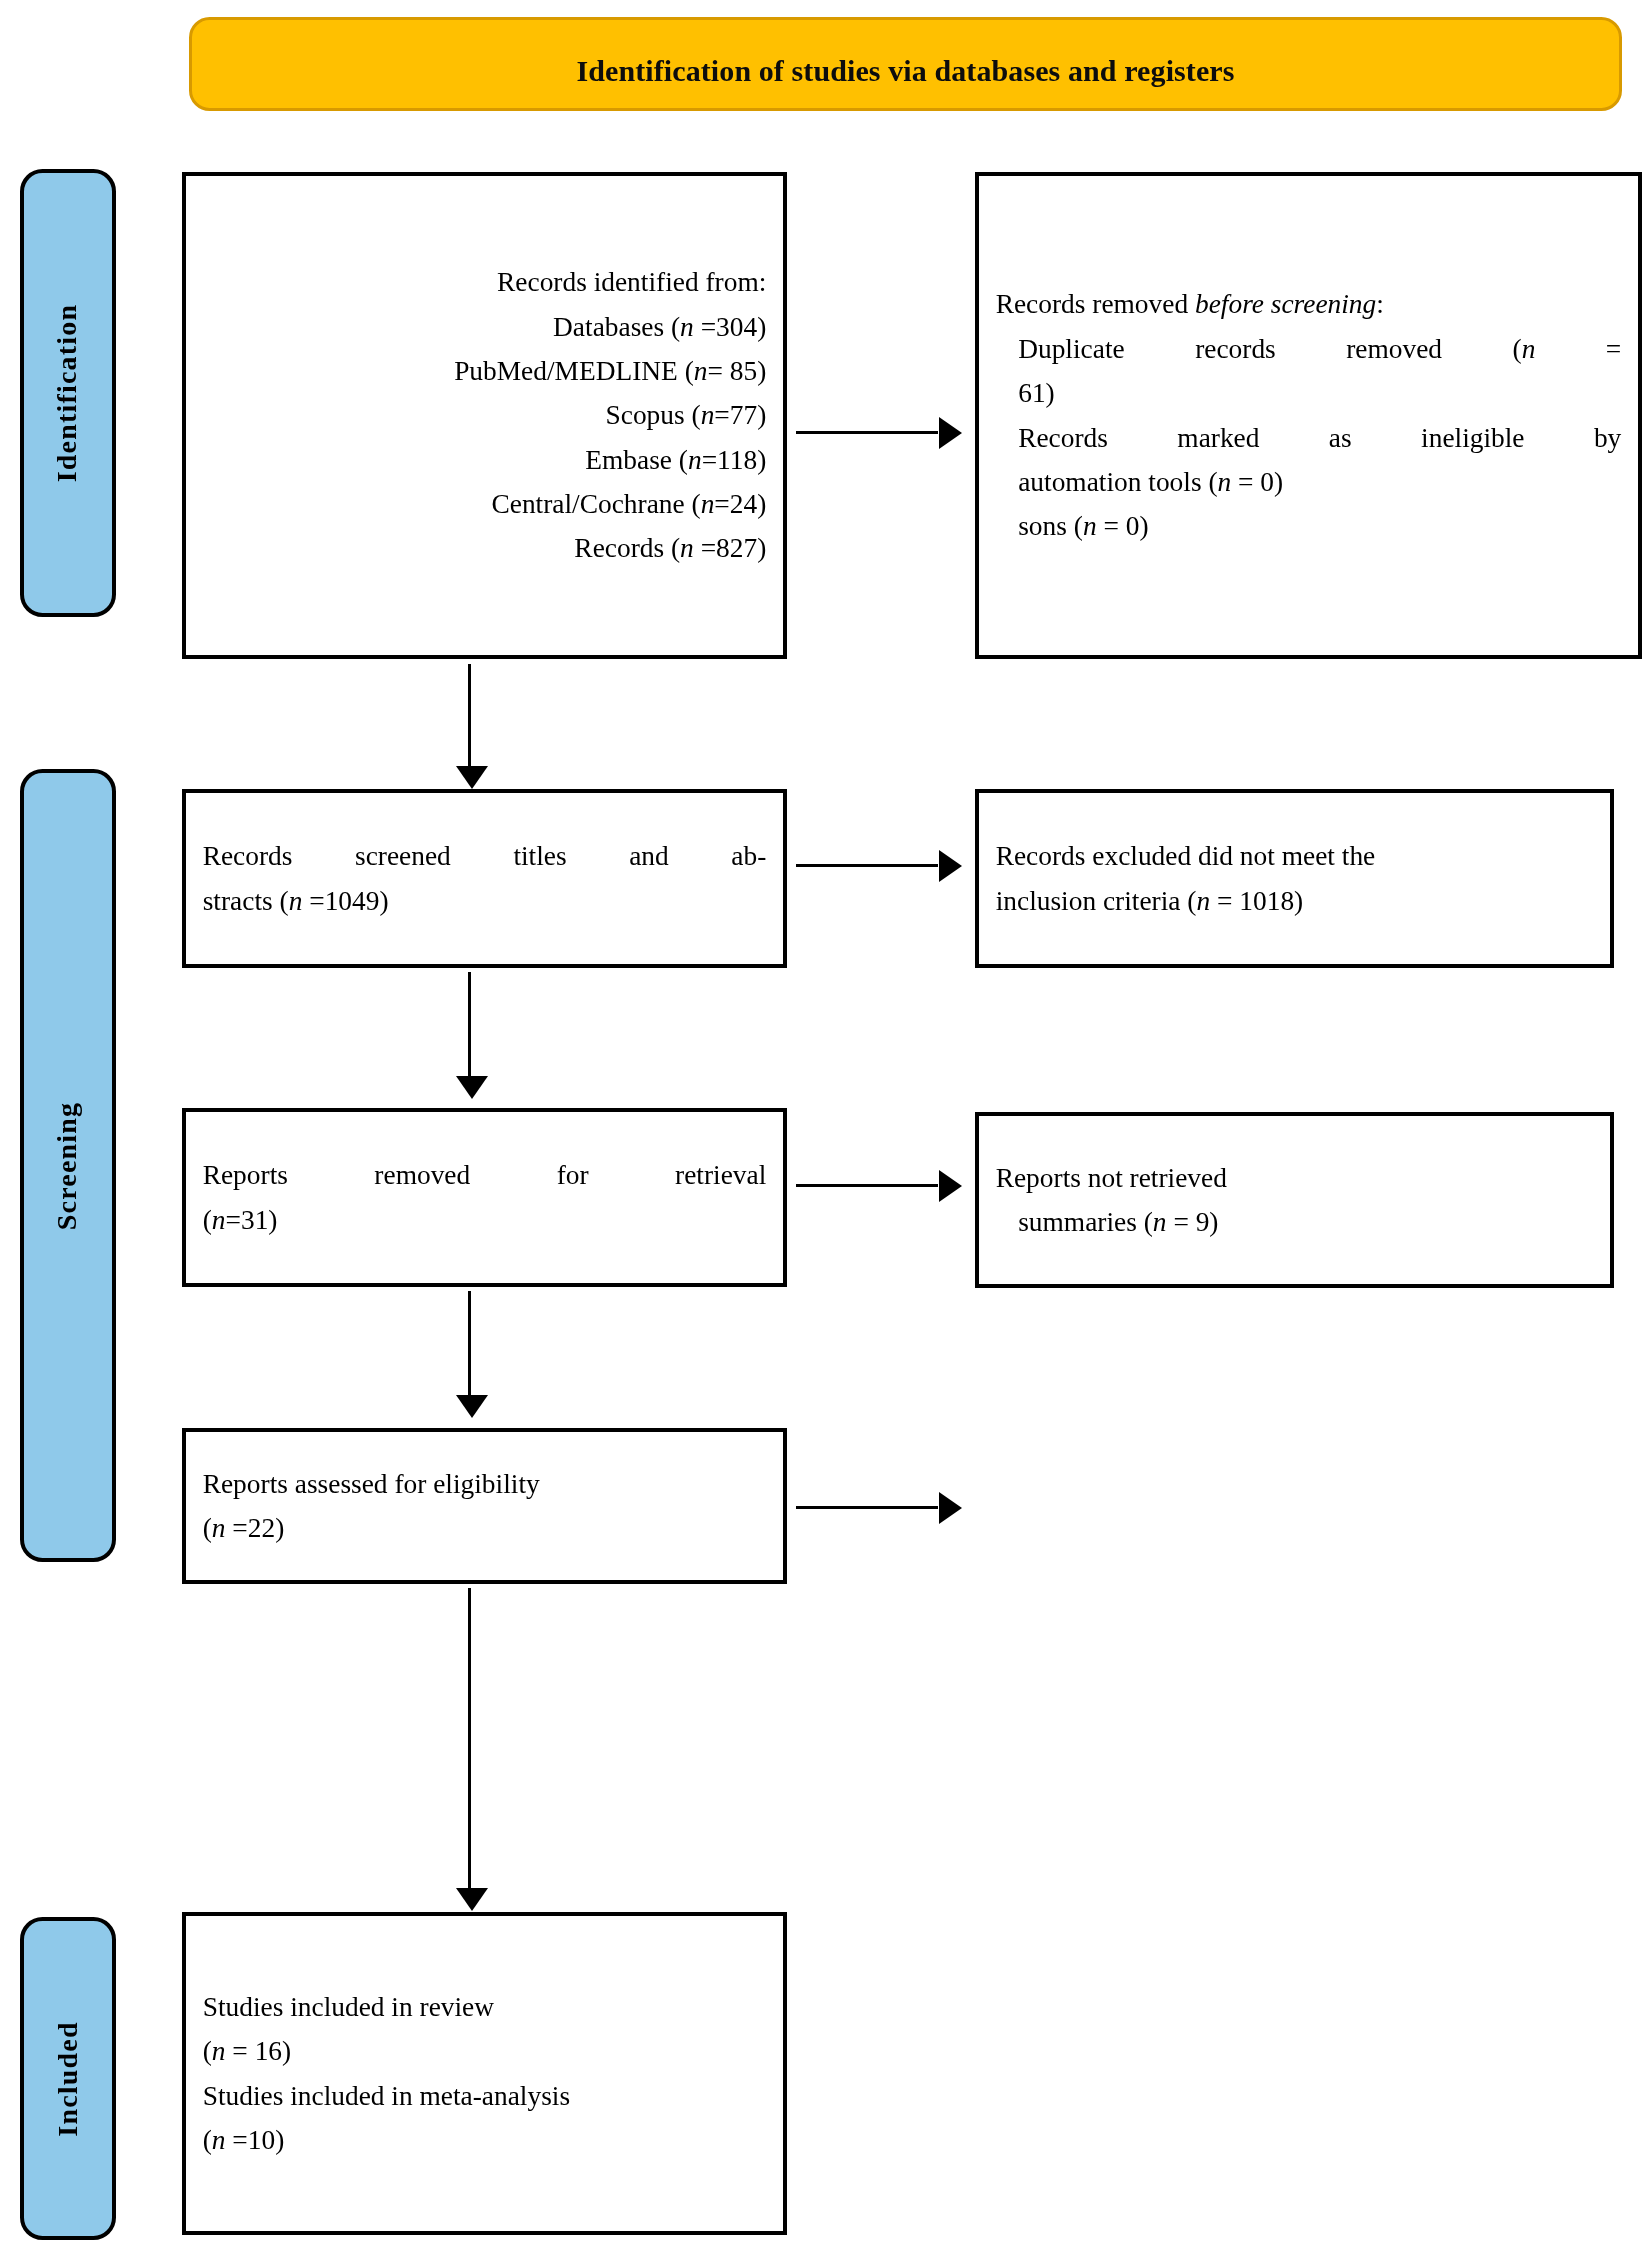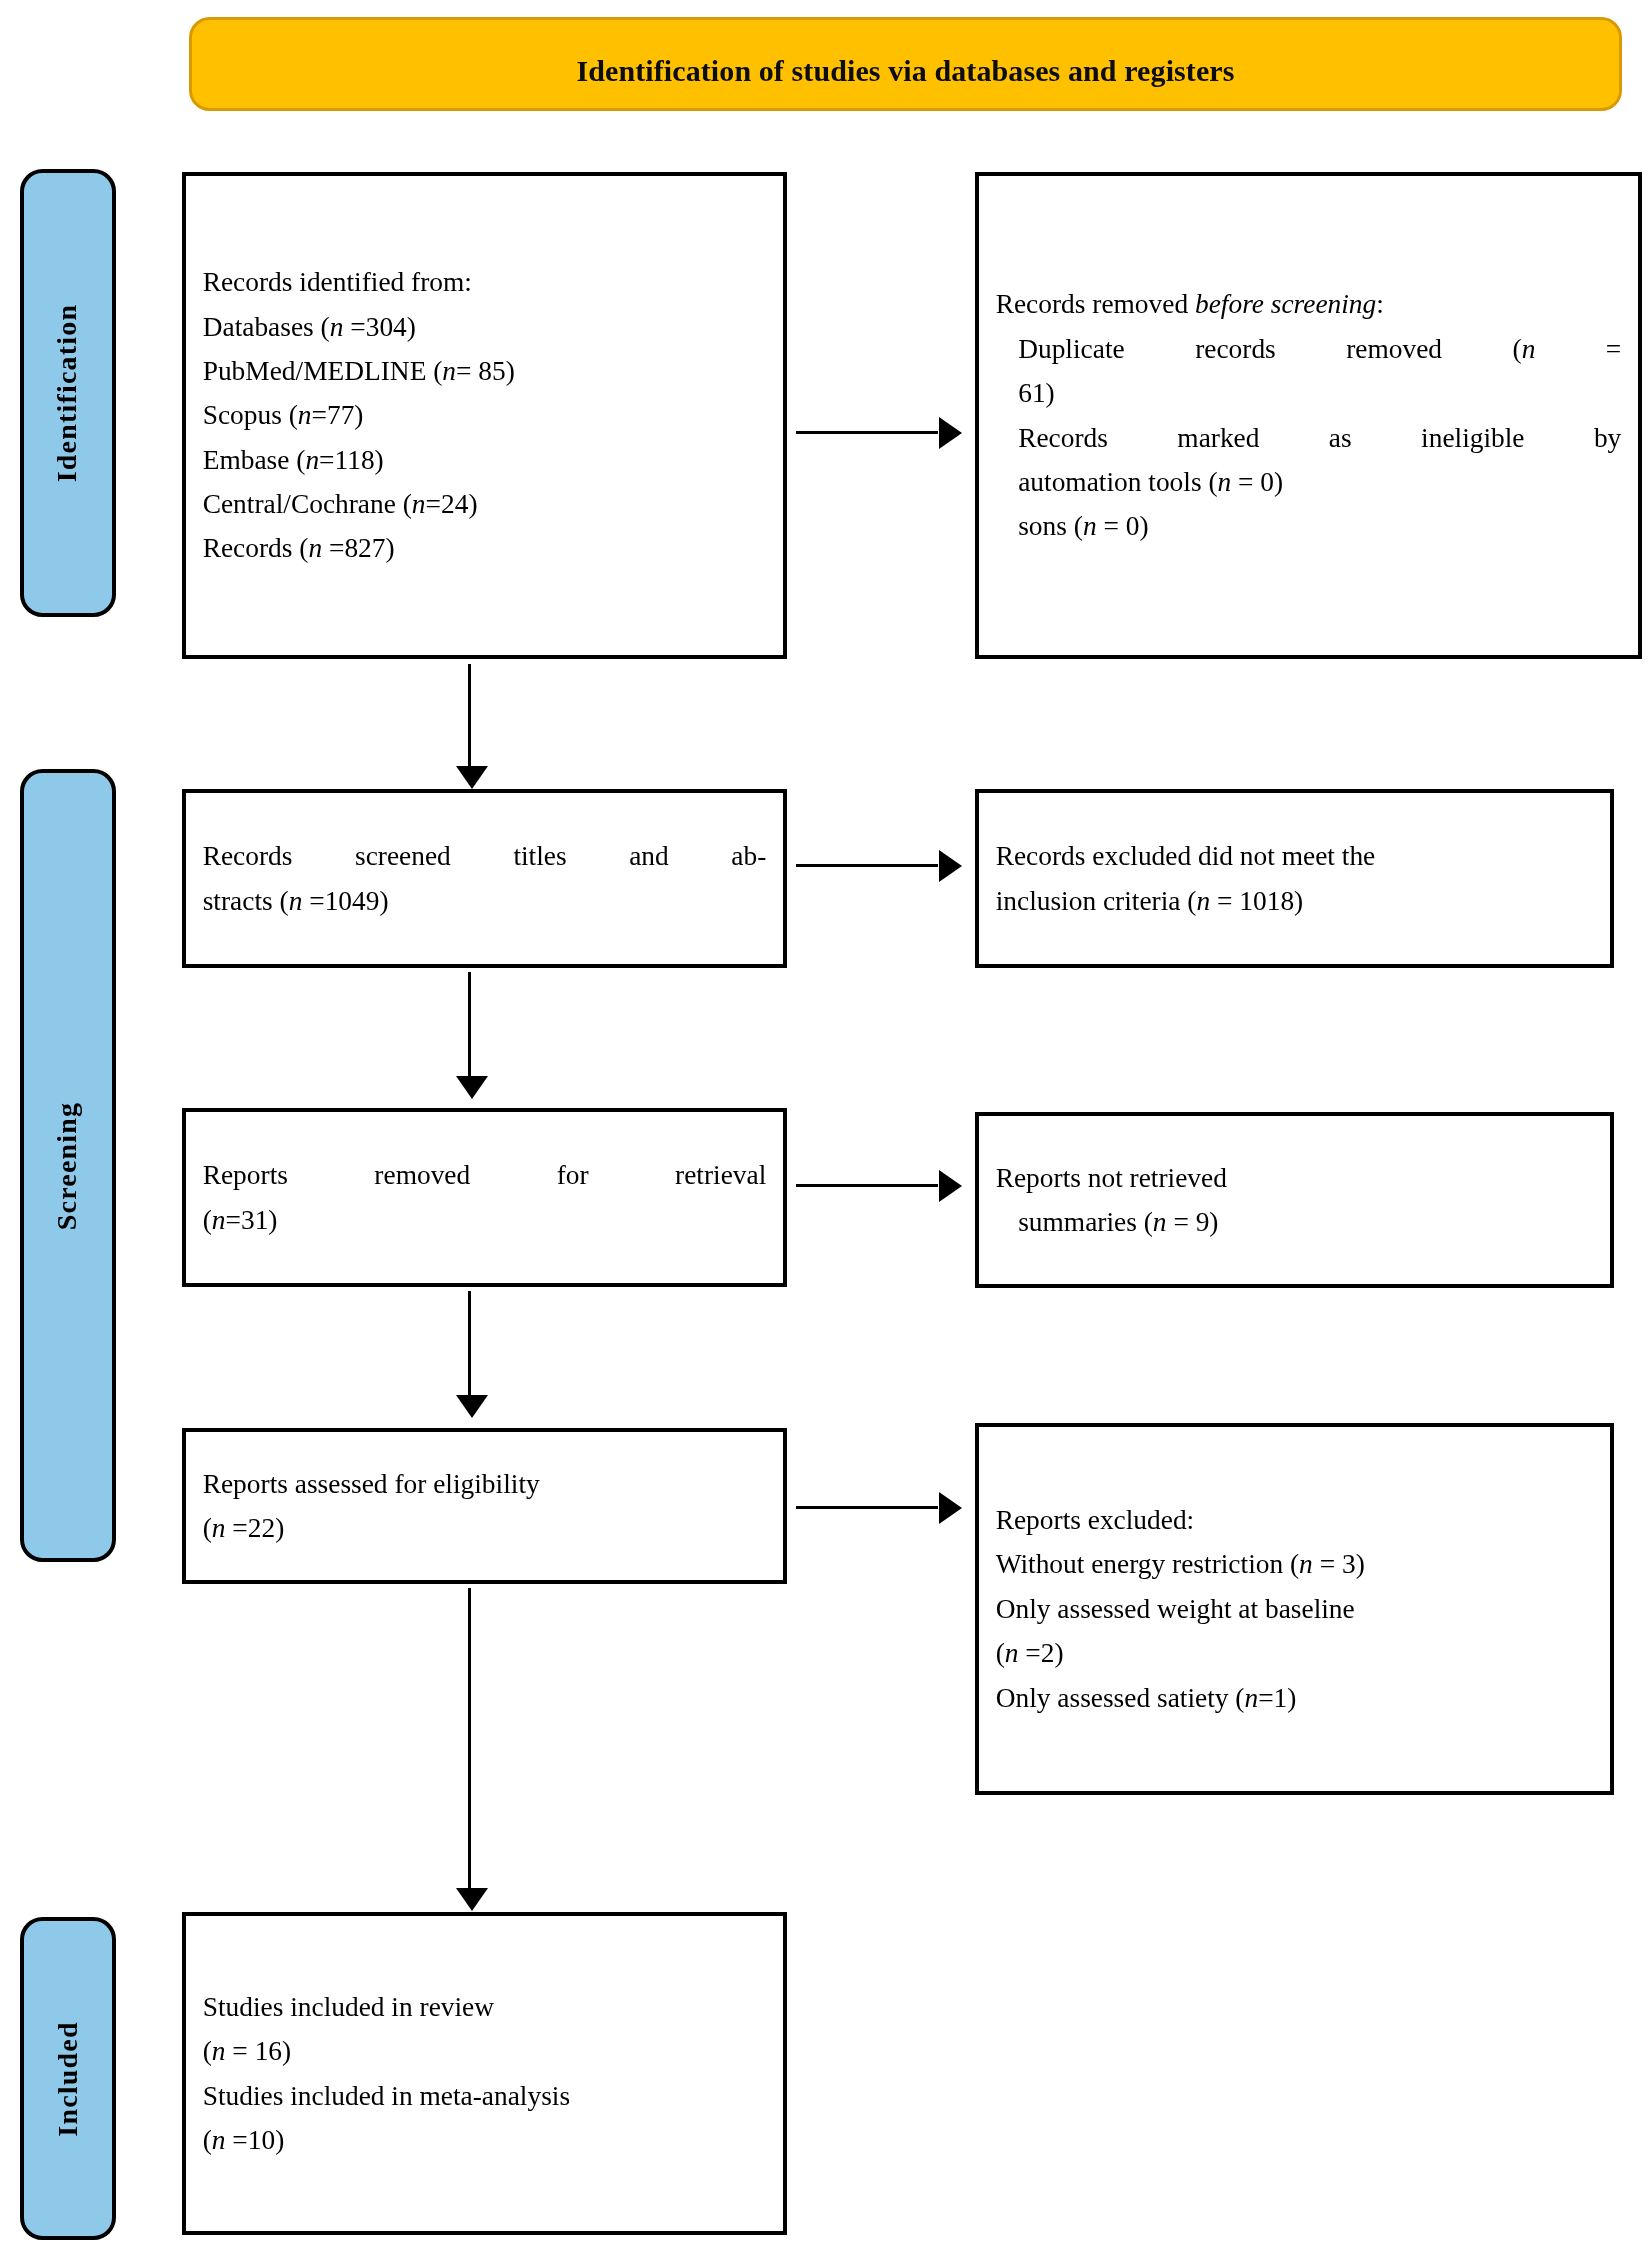--- a/index.html
+++ b/index.html
@@ -80,21 +80,21 @@
     width: 100%;
     box-sizing: border-box;
   }
   .box p {
     margin: 0;
     font-size: 27.4px;
     line-height: 1.62;
     color: #000000;
     white-space: pre-wrap;
   }
-  .box p.center  { text-align: left; }
+  .box p.center  { text-align: right; }
   .box p.justify { text-align: justify; text-align-last: justify; }
   .box p.left    { text-align: left; }
   .box p.indent  { padding-left: 22.5px; }
   .box p i, .box p em { font-style: italic; }
 
   
   .arrow-v {
     position: absolute;
     width: 0;
     border-left: 3.9px solid #000000;
@@ -213,29 +213,20 @@
 
   <div class="box" style="left:182px; top:1428px; width:605px; height:156px;">
     <div class="lines">
       <p class="left">Reports assessed for eligibility</p>
       <p class="left">(<i>n</i> =22)</p>
     </div>
   </div>
 
   <div class="arrow-h" style="left:796px; top:1506px; width:142px;"></div>
 
-  <div class="box" style="left:975px; top:1423px; width:639px; height:372px;">
-    <div class="lines">
-      <p class="left">Reports excluded:</p>
-      <p class="left">Without energy restriction (<i>n</i> = 3)</p>
-      <p class="left">Only assessed weight at baseline</p>
-      <p class="left">(<i>n</i> =2)</p>
-      <p class="left">Only assessed satiety (<i>n</i>=1)</p>
-    </div>
-  </div>
 
   <div class="arrow-v" style="left:468px; top:1588px; height:301px;"></div>
 
   <div class="box" style="left:182px; top:1912px; width:605px; height:323px;">
     <div class="lines">
       <p class="left">Studies included in review</p>
       <p class="left">(<i>n</i> = 16)</p>
       <p class="left">Studies included in meta-analysis</p>
       <p class="left">(<i>n</i> =10)</p>
     </div>

